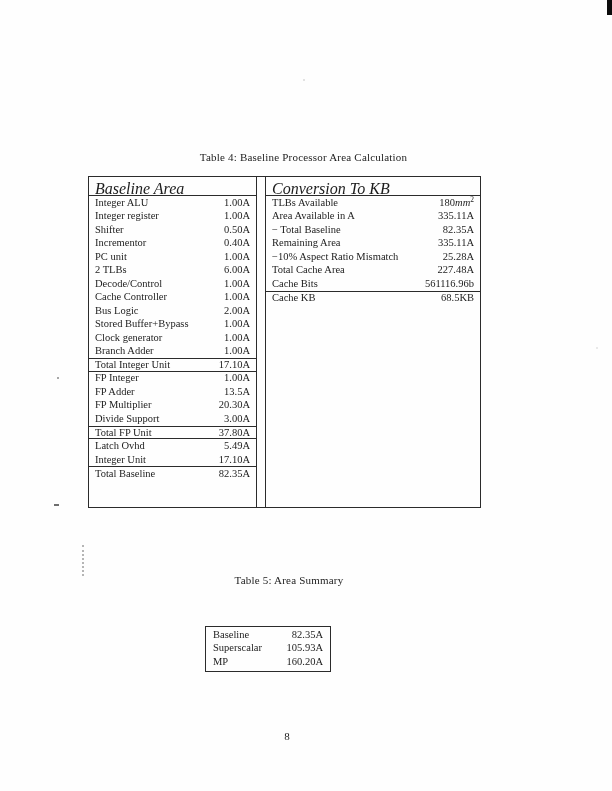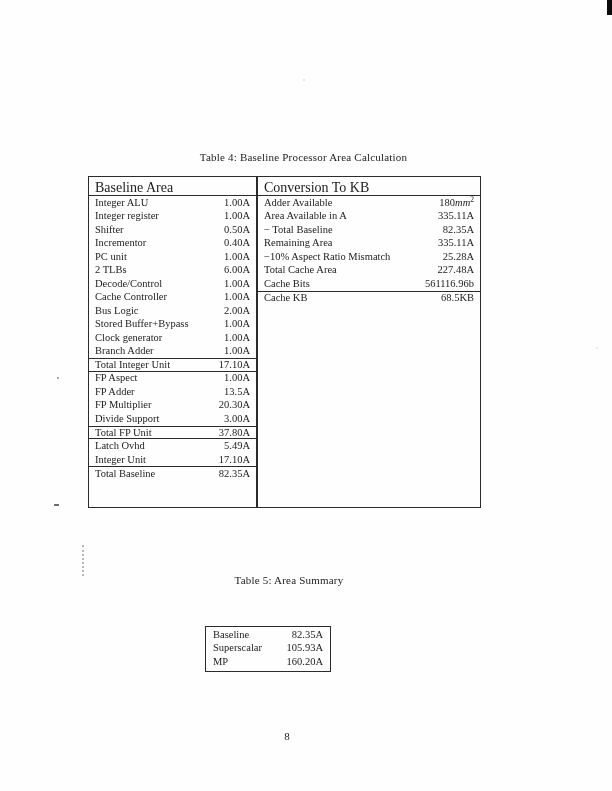--- a/index.html
+++ b/index.html
@@ -26,27 +26,28 @@
   
   .t4 {
     position: absolute;
     left: 88px; top: 176px;
     width: 393px; height: 332px;
     border: 1px solid #2b2b2b;
     display: flex;
     background: #fefefe;
   }
   .t4col-left  { width: 168px; border-right: 1px solid #2b2b2b; }
-  .t4col-right { flex: 1; border-left: 1px solid #2b2b2b; margin-left: 0; }
+  .t4col-right { flex: 1; border-left: 1px solid #2b2b2b; margin-left: 8px; }
 
   .hdr {
     height: 19px;
     border-bottom: 1px solid #2b2b2b;
     padding: 3px 6px 0;
-    font-size: 14px;
+    font-size: 16px;
+    font-style: italic;
   }
 
   .row {
     height: 13.52px;
     display: flex;
     justify-content: space-between;
     align-items: center;
     padding: 0 6px;
     font-size: 10.5px;
     line-height: 12px;
@@ -157,21 +158,21 @@
           <span class="lab">Branch Adder</span>
           <span class="val">1.00A</span>
         </div>
 
         <div class="row rule-above rule-below">
           <span class="lab">Total Integer Unit</span>
           <span class="val">17.10A</span>
         </div>
 
         <div class="row">
-          <span class="lab">FP Aspect</span>
+          <span class="lab">FP Integer</span>
           <span class="val">1.00A</span>
         </div>
 
         <div class="row">
           <span class="lab">FP Adder</span>
           <span class="val">13.5A</span>
         </div>
 
         <div class="row">
           <span class="lab">FP Multiplier</span>
@@ -204,21 +205,21 @@
           <span class="val">82.35A</span>
         </div>
       </div>
   </div>
   <div class="t4col-right">
     <div class="hdr">Conversion To KB</div>
     <div class="rows">
 
 
         <div class="row">
-          <span class="lab">Adder Available</span>
+          <span class="lab">TLBs Available</span>
           <span class="val">180<i>mm</i><sup>2</sup></span>
         </div>
 
         <div class="row">
           <span class="lab">Area Available in A</span>
           <span class="val">335.11A</span>
         </div>
 
         <div class="row">
           <span class="lab">− Total Baseline</span>

